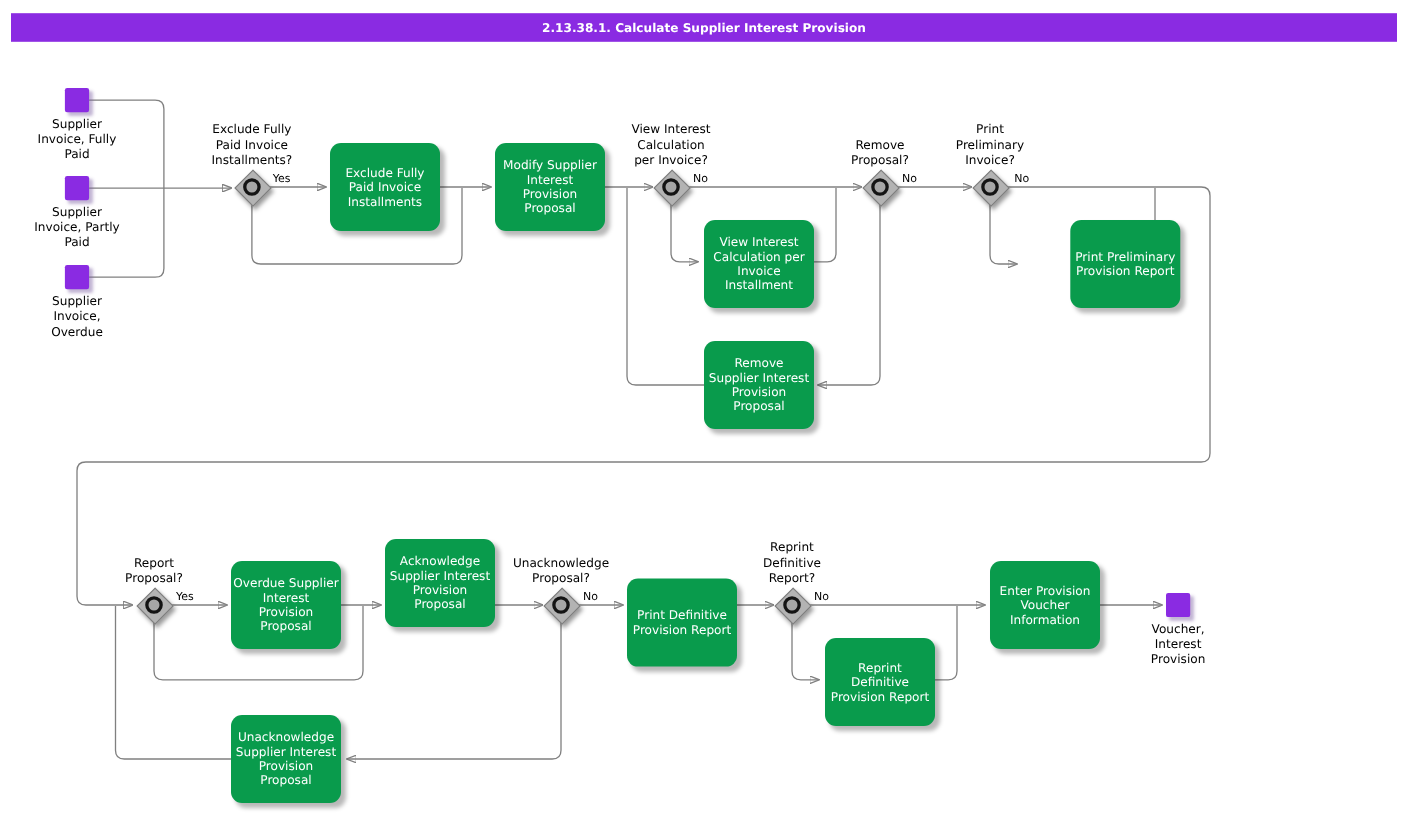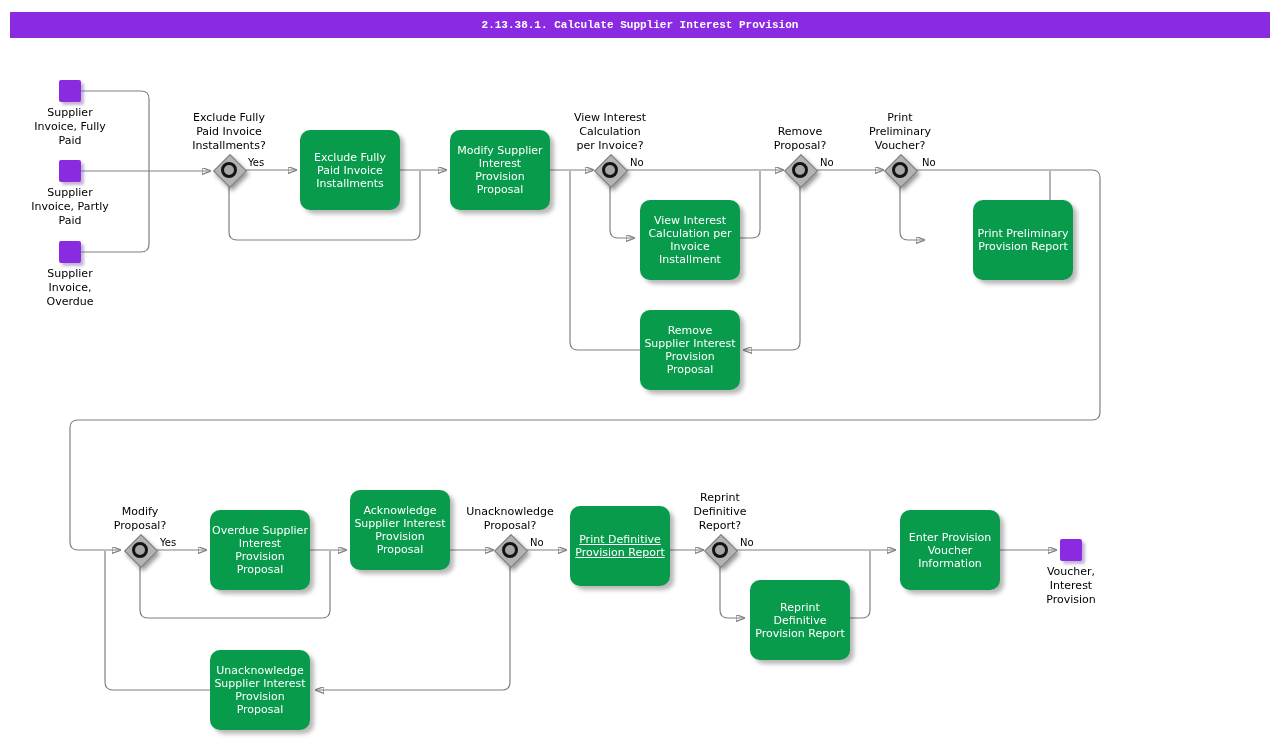--- a/index.html
+++ b/index.html
@@ -11,21 +11,21 @@
     --text:#000000;
   }
   html,body{margin:0;padding:0;background:#ffffff;}
   #canvas{
     position:relative;width:1280px;height:740px;background:#ffffff;overflow:hidden;
     font-family:"DejaVu Sans","Liberation Sans",sans-serif;color:var(--text);
   }
   .titlebar{
     position:absolute;left:10px;top:12px;width:1260px;height:26px;
     background:var(--title-bar);color:#ffffff;font-size:11px;font-weight:bold;
-    display:flex;align-items:center;justify-content:center;font-family:Liberation Mono, monospace;
+    display:flex;align-items:center;justify-content:center;
   }
   .wires{position:absolute;left:0;top:0;}
   .wires path{fill:none;stroke:var(--line);stroke-width:1.2;}
   .evt{
     position:absolute;width:22px;height:22px;background:var(--event);
     border-radius:2px;box-shadow:3px 3px 3px rgba(120,90,160,0.45);
   }
   .evlabel{
     position:absolute;width:110px;text-align:center;font-size:11px;line-height:14px;
     white-space:pre-line;
@@ -166,28 +166,28 @@
   <div class="q" style="left:735px;top:125px;">Remove
 Proposal?</div>
   <div class="ans" style="left:820px;top:156px;">No</div>
 
   <div class="gw" style="left:884px;top:154px;">
     <div class="diamond"></div>
     <div class="ring"></div>
   </div>
   <div class="q" style="left:835px;top:111px;">Print
 Preliminary
-Voucher?</div>
+Invoice?</div>
   <div class="ans" style="left:922px;top:156px;">No</div>
 
   <div class="gw" style="left:124px;top:534px;">
     <div class="diamond"></div>
     <div class="ring"></div>
   </div>
-  <div class="q" style="left:75px;top:505px;">Modify
+  <div class="q" style="left:75px;top:505px;">Report
 Proposal?</div>
   <div class="ans" style="left:160px;top:536px;">Yes</div>
 
   <div class="gw" style="left:494px;top:534px;">
     <div class="diamond"></div>
     <div class="ring"></div>
   </div>
   <div class="q" style="left:445px;top:505px;">Unacknowledge
 Proposal?</div>
   <div class="ans" style="left:530px;top:536px;">No</div>
@@ -220,21 +220,21 @@
 Proposal</div>
 
   <div class="act" style="left:210px;top:510px;">Overdue Supplier
 Interest
 Provision
 Proposal</div>
   <div class="act" style="left:350px;top:490px;">Acknowledge
 Supplier Interest
 Provision
 Proposal</div>
-  <div class="act" style="left:570px;top:506px;text-decoration:underline;">Print Definitive
+  <div class="act" style="left:570px;top:526px;">Print Definitive
 Provision Report</div>
   <div class="act" style="left:750px;top:580px;">Reprint
 Definitive
 Provision Report</div>
   <div class="act" style="left:210px;top:650px;">Unacknowledge
 Supplier Interest
 Provision
 Proposal</div>
   <div class="act" style="left:900px;top:510px;">Enter Provision
 Voucher

